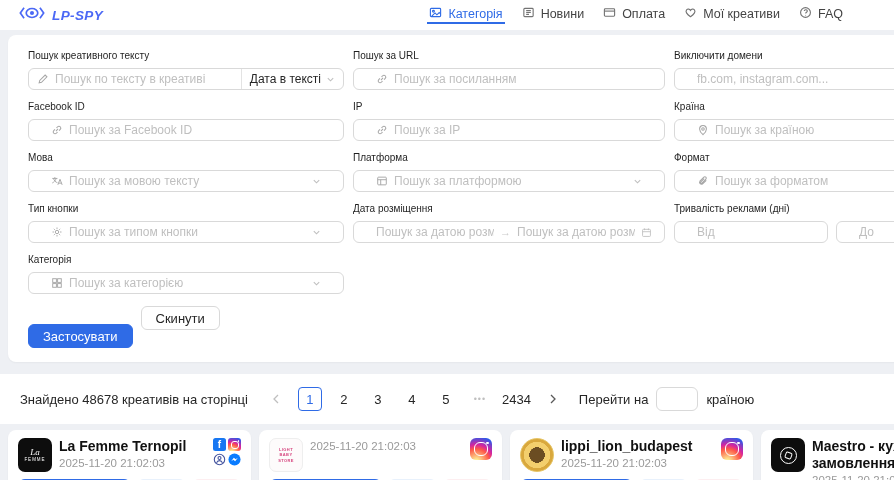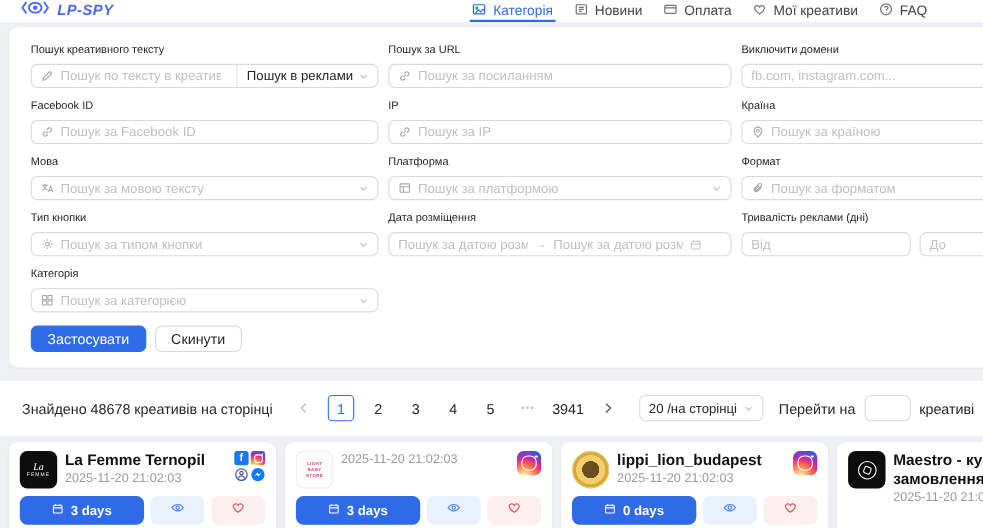--- a/index.html
+++ b/index.html
@@ -5,22 +5,22 @@
   * { box-sizing: border-box; margin: 0; padding: 0; }
   html,body { width: 894px; height: 480px; overflow: hidden; }
   body {
     font-family: "Liberation Sans", sans-serif;
     background: #eef0f4;
     color: #262626;
     position: relative;
   }
   
   .header {
-    width: 894px; height: 20px; background: #fff;
-    display: flex; align-items: flex-end;
+    width: 894px; height: 30px; background: #fff;
+    display: flex; align-items: center;
     padding: 0 49px 0 18px;
   }
   .logo { display: flex; align-items: center; gap: 6px; }
   .logo-text { color: #4b68f5; font-style: italic; font-weight: 800; font-size: 13.5px; letter-spacing: .4px; }
   .nav { margin-left: auto; display: flex; align-items: stretch; gap: 15px; }
   .nav-item {
     display: flex; align-items: center; gap: 6px;
     font-size: 12.5px; color: #434343; cursor: pointer;
     border-bottom: 2px solid transparent; padding: 0 2px;
   }
@@ -30,37 +30,37 @@
   
   .filter-card {
     width: 994px; margin: 5px 8px 0; background: #fff;
     border-radius: 8px; padding: 12px 20px 14px;
     box-shadow: 0 1px 2px rgba(0,0,0,.04);
   }
   .fgrid { display: grid; grid-template-columns: 316px 312px 316px; column-gap: 9px; row-gap: 8px; }
   .lbl { font-size: 10px; font-weight: 500; color: #1f1f1f; margin-bottom: 4px; line-height: 17px; }
   .ctrl {
     height: 22px; border: 1px solid #d9d9d9; border-radius: 6px;
-    display: flex; align-items: center; gap: 6px; padding: 0 8px;
+    display: flex; align-items: center; gap: 6px; padding: 0 22px;
     background: #fff; font-size: 12px;
   }
   .ctrl .ph { color: #bfbfbf; white-space: nowrap; overflow: hidden; flex: 1; }
   .ico { display: flex; color: #a6a6a6; flex: none; }
   .ico svg, .chev svg { display: block; }
   .chev { display: flex; color: #bfbfbf; flex: none; }
   .group { padding: 0; }
   .group .inner { flex: 1; display: flex; align-items: center; gap: 6px; padding: 0 8px; overflow: hidden; }
   .addon { height: 100%; display: flex; align-items: center; gap: 5px; border-left: 1px solid #e3e3e3; padding: 0 8px; color: #262626; white-space: nowrap; }
   .range .ph { flex: none; max-width: 118px; }
   .arrow { color: #c9c9c9; font-size: 11px; flex: none; }
   .dual { display: flex; gap: 8px; }
   .dual .ctrl { flex: 1; }
   .btn-row { display: flex; gap: 8px; margin-top: 12px; }
   .btn { height: 24px; border-radius: 6px; font-size: 13px; display: inline-flex; align-items: center; padding: 0 14px; cursor: pointer; }
-  .btn-primary { background: #2f6be6; color: #fff; border: 1px solid #2f6be6; }
+  .btn-primary { background: #2f6be6; color: #fff; border: 1px solid #2f6be6; margin-top: 18px; }
   .btn-default { background: #fff; color: #262626; border: 1px solid #d9d9d9; }
   
   .pagebar {
     width: 1010px; height: 50px; margin-top: 12px; background: #fff;
     display: flex; align-items: center; padding: 0 20px; gap: 10px; font-size: 13px;
   }
   .found { color: #262626; margin-right: 6px; }
   .pg { min-width: 24px; height: 24px; display: inline-flex; align-items: center; justify-content: center; border-radius: 4px; cursor: pointer; color: #262626; }
   .pg.active { border: 1px solid #2f6be6; color: #2f6be6; }
   .pg.dots { color: #bfbfbf; letter-spacing: 1px; font-size: 9px; cursor: default; }
@@ -162,21 +162,21 @@
       <div class="ctrl group">
         <div class="inner">
           <span class="ico">
               <svg width="12" height="12" viewBox="0 0 14 14" fill="none" stroke="currentColor" stroke-width="1.2">
                 <path d="M2.5 11.5l.7-2.8 6.3-6.3 2.1 2.1-6.3 6.3-2.8.7z"></path>
               </svg>
             </span>
           <span class="ph">Пошук по тексту в креативі</span>
         </div>
         <div class="addon">
-          <span>Пошук в реклами</span>
+          <span>Дата в тексті</span>
           <span class="chev">
               <svg width="9" height="9" viewBox="0 0 10 10">
                 <path d="M2 3.5l3 3 3-3" fill="none" stroke="currentColor" stroke-width="1.2"></path>
               </svg>
             </span>
         </div>
       </div>
     </div>
 
     <div class="field">
@@ -363,38 +363,30 @@
       <svg width="8" height="10" viewBox="0 0 8 10">
         <path d="M6 1L2 5l4 4" fill="none" stroke="currentColor" stroke-width="1.3"></path>
       </svg>
     </span>
   <span class="pg active">1</span>
   <span class="pg">2</span>
   <span class="pg">3</span>
   <span class="pg">4</span>
   <span class="pg">5</span>
   <span class="pg dots">•••</span>
-  <span class="pg">3941</span>
+  <span class="pg">2434</span>
   <span class="pg pg-arrow next">
       <svg width="8" height="10" viewBox="0 0 8 10">
         <path d="M2 1l4 4-4 4" fill="none" stroke="currentColor" stroke-width="1.3"></path>
       </svg>
     </span>
-  <span class="perpage">
-    <span>20 /на сторінці</span>
-    <span class="chev">
-        <svg width="9" height="9" viewBox="0 0 10 10">
-          <path d="M2 3.5l3 3 3-3" fill="none" stroke="currentColor" stroke-width="1.2"></path>
-        </svg>
-      </span>
-  </span>
   <span class="goto">
     <span>Перейти на</span>
     <input style="">
-    <span>креативі</span>
+    <span>країною</span>
   </span>
 </div>
 
 <div class="cards">
 
   <div class="card">
     <div class="chead">
       <div class="avatar av-black">
         <span class="l1">La</span>
         <span class="l2">FEMME</span>

